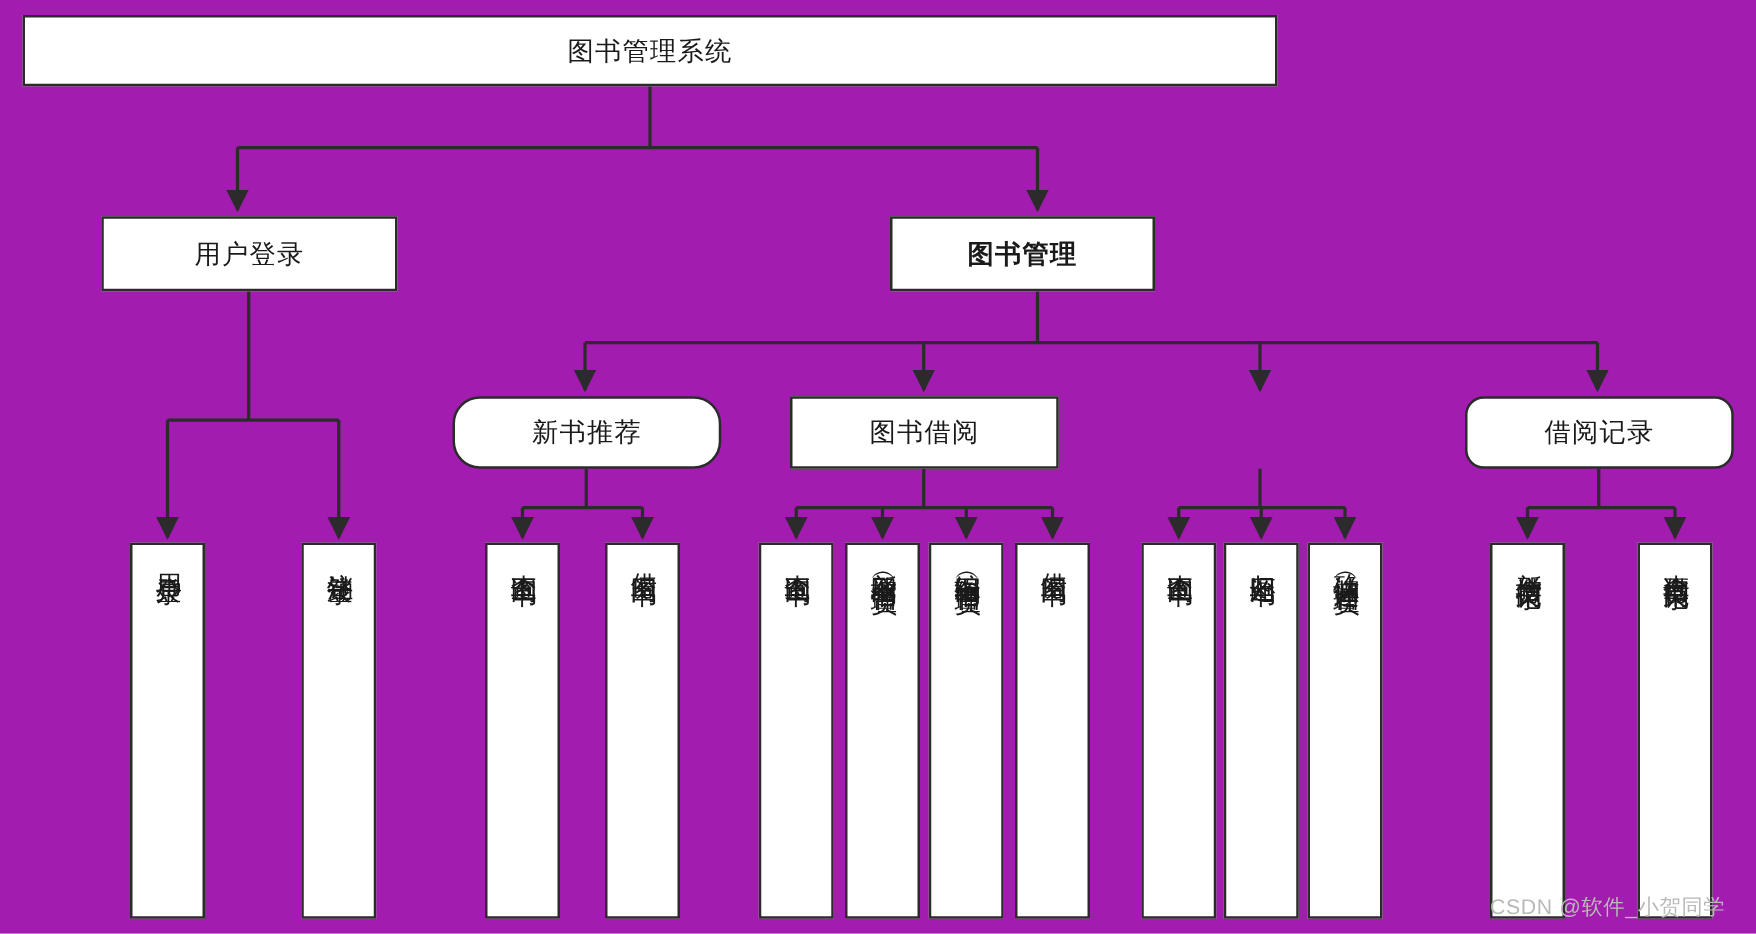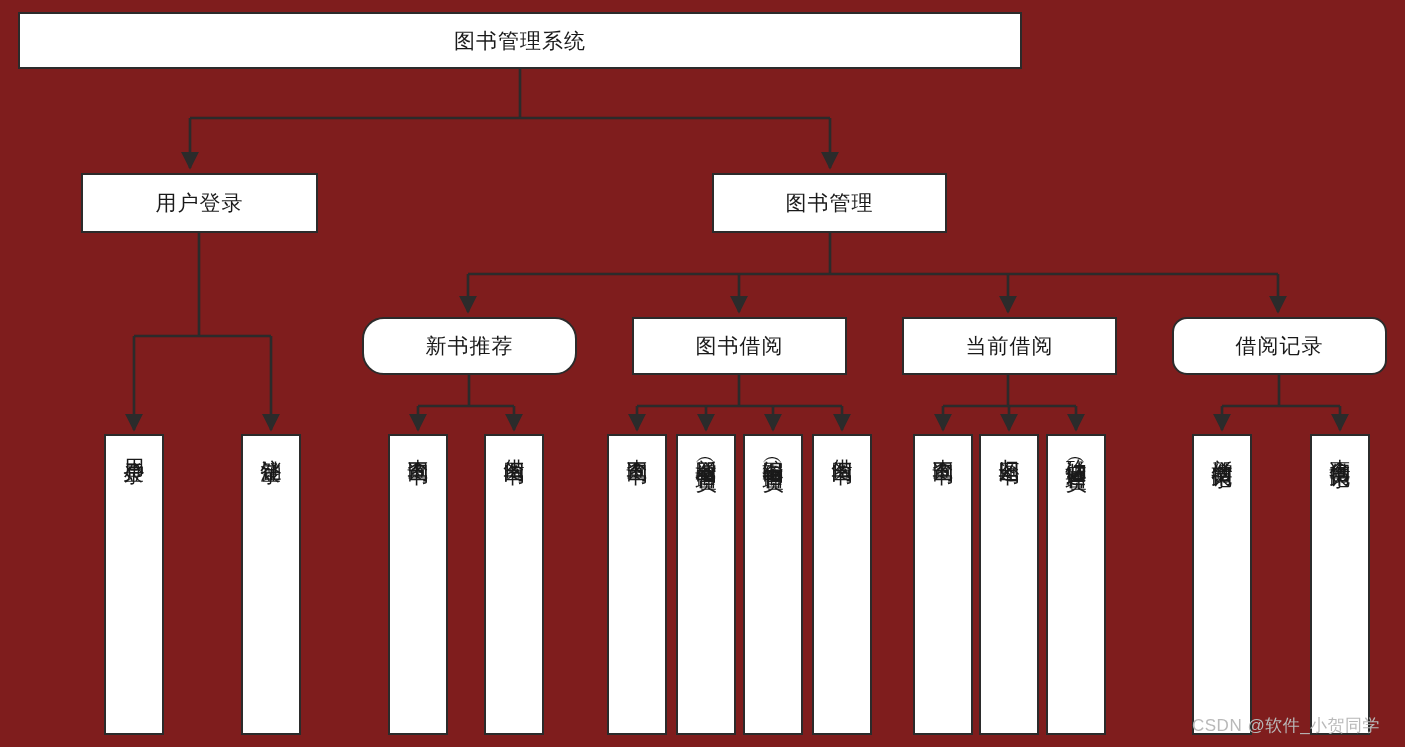--- a/index.html
+++ b/index.html
@@ -8,21 +8,21 @@
     padding: 0;
     background: #ffffff;
   }
   body {
     font-family: "Liberation Sans", "DejaVu Sans", sans-serif;
   }
   #diagram-root {
     position: relative;
     width: 1405px;
     height: 747px;
-    background: #7f1d1d;
+    background: #a21caf;
     overflow: hidden;
   }
   #diagram-svg {
     position: absolute;
     left: 0;
     top: 0;
     width: 1405px;
     height: 747px;
   }
   .node-box {
@@ -118,32 +118,29 @@
     </g>
   </svg>
 
   <div class="node-box node-h" style="left:18px; top:12px; width:1004px; height:57px;">
     <span>图书管理系统</span>
   </div>
 
   <div class="node-box node-h" style="left:81px; top:173px; width:237px; height:60px;">
     <span>用户登录</span>
   </div>
-  <div class="node-box node-h" style="left:712px; top:173px; width:235px; height:60px;">
+  <div class="node-box node-h" style="left:712px; top:173px; width:212px; height:60px;font-weight:bold;">
     <span>图书管理</span>
   </div>
 
   <div class="node-box node-h" style="left:362px; top:317px; width:215px; height:58px;border-radius:22px;">
     <span>新书推荐</span>
   </div>
   <div class="node-box node-h" style="left:632px; top:317px; width:215px; height:58px;">
     <span>图书借阅</span>
-  </div>
-  <div class="node-box node-h" style="left:902px; top:317px; width:215px; height:58px;">
-    <span>当前借阅</span>
   </div>
   <div class="node-box node-h" style="left:1172px; top:317px; width:215px; height:58px;border-radius:15px;">
     <span>借阅记录</span>
   </div>
 
   <div class="node-box node-v" style="left:104px; top:434px; width:60px; height:301px;">
     <span class="vlabel">用户登录</span>
   </div>
   <div class="node-box node-v" style="left:241px; top:434px; width:60px; height:301px;">
     <span class="vlabel">注销登录</span>

